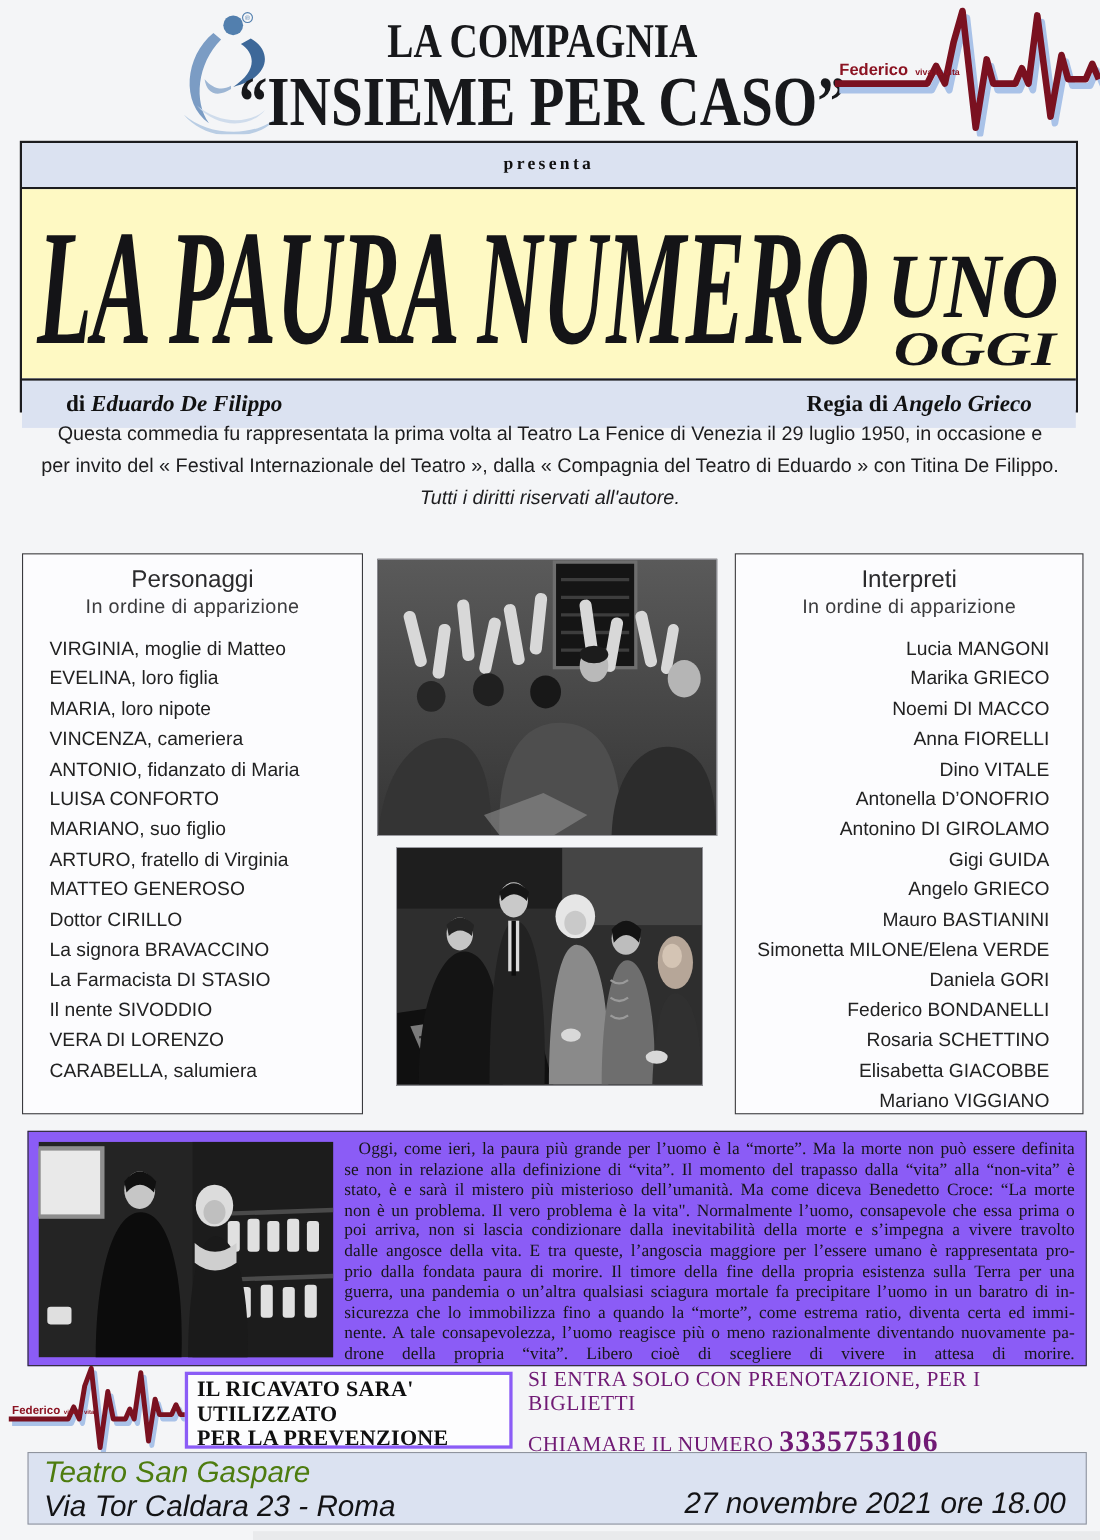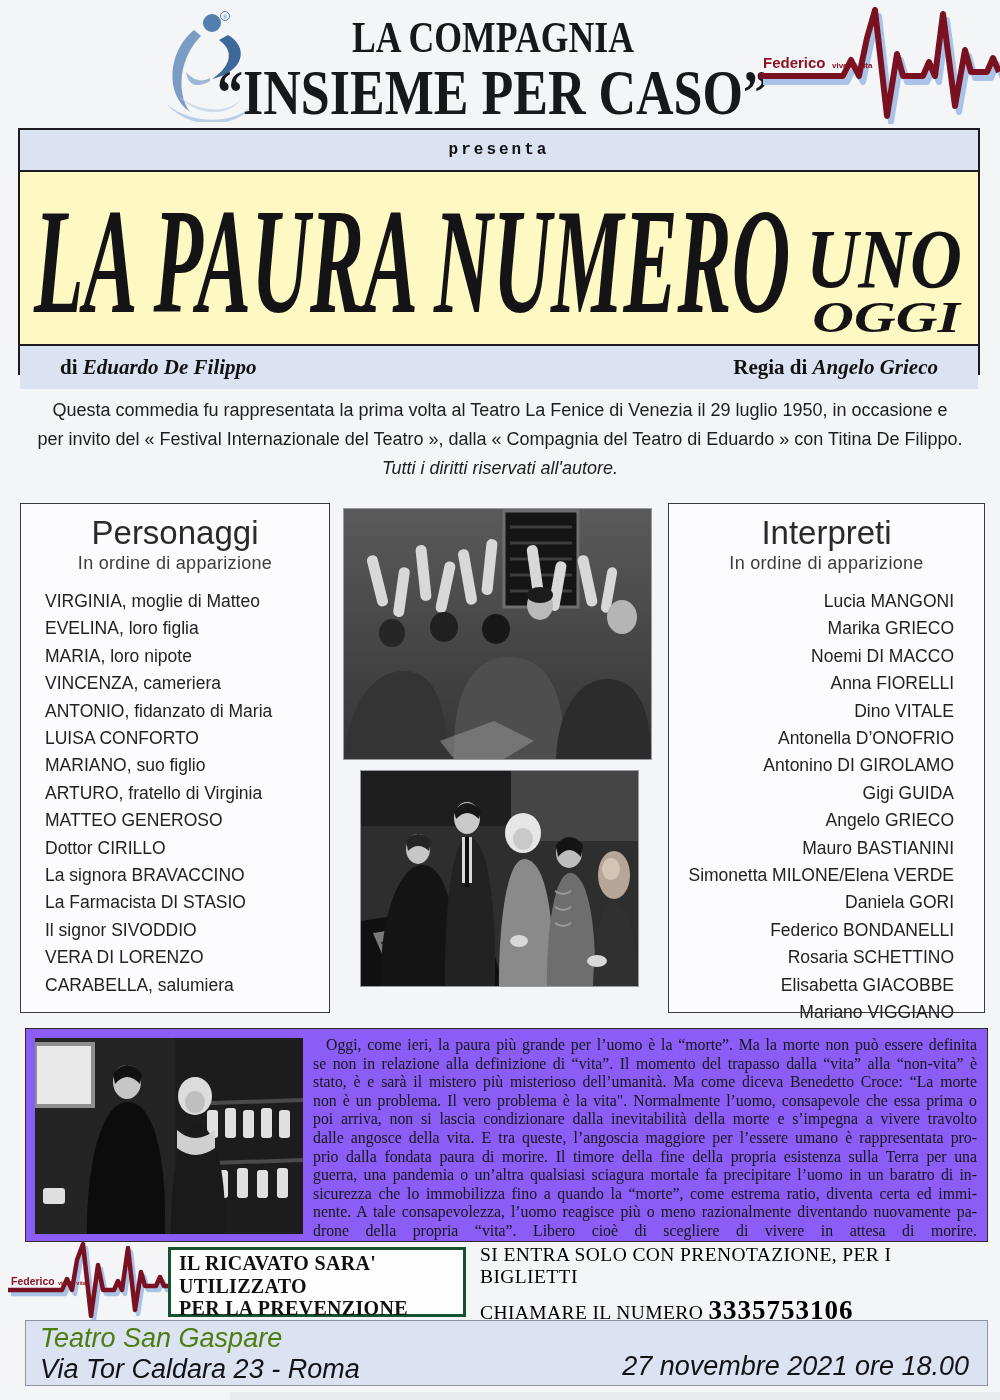--- a/index.html
+++ b/index.html
@@ -8,59 +8,59 @@
   
   .header-title-svg{position:absolute;left:213px;top:6px;width:560px;height:120px;}
   .header-title-svg text{font-family:"Liberation Serif",serif;font-weight:bold;fill:#17181b;}
   .logo-swirl{position:absolute;left:148px;top:8px;width:118px;height:114px;}
   .federico-ekg{position:absolute;}
   .federico-ekg text{font-family:"Liberation Sans",sans-serif;font-weight:bold;fill:#8b1322;}
 
   
   .title-box{position:absolute;left:18px;top:128px;width:962px;height:247px;border:2px solid #1c1c1f;background:#f8f9fc;box-sizing:border-box;}
   .presenta-band{height:40px;background:#dbe2f1;border-bottom:2px solid #1c1c1f;display:flex;align-items:center;justify-content:center;}
-  .presenta-band span{font-family:Liberation Mono, monospace;font-weight:bold;font-size:16px;letter-spacing:3px;color:#111;}
+  .presenta-band span{font-family:Liberation Serif, serif;font-weight:bold;font-size:16px;letter-spacing:3px;color:#111;}
   .title-main-area{height:172px;background:#fef9c3;}
   .title-svg{width:100%;height:100%;display:block;}
   .title-svg text{font-family:"Liberation Serif",serif;font-weight:bold;font-style:italic;fill:#141417;}
   .credits-band{height:43px;background:#dbe2f1;border-top:2px solid #1c1c1f;display:flex;align-items:center;justify-content:space-between;padding:0 40px;}
   .credit{font-family:"Liberation Serif",serif;font-weight:bold;font-size:21px;color:#111;}
   .credit .nm{font-style:italic;}
 
   
-  .intro{position:absolute;left:0;top:396px;width:1000px;}
+  .intro{position:absolute;left:0;top:380px;width:1000px;}
   .intro-line{text-align:center;font-size:18px;line-height:29px;color:#1d1d1f;}
   .intro-line:last-child{font-style:italic;}
 
   
   .cast-box{position:absolute;top:503px;height:510px;background:#fcfcfe;border:1px solid #3a3a3e;box-sizing:border-box;}
   .cast-box.left{left:20px;width:310px;}
   .cast-box.right{left:668px;width:317px;}
-  .cast-title{text-align:center;font-size:33px;color:#2a2a2c;margin-top:10px;}
+  .cast-title{text-align:center;font-size:22px;color:#2a2a2c;margin-top:10px;}
   .cast-sub{text-align:center;font-size:18px;color:#3c3c3e;margin-top:1px;letter-spacing:0.3px;}
   .cast-list{margin-top:14px;}
   .cast-item{font-size:17.5px;line-height:27.4px;color:#222;}
   .cast-box.left .cast-item{padding-left:24px;text-align:left;}
   .cast-box.right .cast-item{padding-right:30px;text-align:right;}
 
   
   .photo{position:absolute;border:1px solid #9a9aa0;background:#222;}
   svg{display:block;}
 
   
   .essay-box{position:absolute;left:25px;top:1028px;width:963px;height:214px;border:1px solid #2c2c2f;background:#8b5cf6;box-sizing:border-box;}
   .essay-photo{position:absolute;left:9px;top:9px;width:268px;height:196px;}
   .essay-text{position:absolute;left:287px;top:7px;width:664px;}
   .essay-line{font-family:"Liberation Serif",serif;font-size:15.8px;line-height:18.6px;color:#161617;text-align:justify;text-align-last:justify;}
   .essay-line:first-child{text-indent:13px;}
 
   
-  .ricavato-box{position:absolute;left:168px;top:1247px;width:298px;height:70px;border:3px solid #14532d;background:#fdfdfe;box-sizing:border-box;padding:2px 8px;}
+  .ricavato-box{position:absolute;left:168px;top:1247px;width:298px;height:70px;border:3px solid #8b5cf6;background:#fdfdfe;box-sizing:border-box;padding:2px 8px;}
   .ricavato-line{font-family:"Liberation Serif",serif;font-weight:bold;font-size:20px;line-height:22.5px;color:#101010;letter-spacing:0.3px;}
-  .booking{position:absolute;left:480px;top:1244px;width:510px;font-family:"Liberation Serif",serif;color:#000000;}
+  .booking{position:absolute;left:480px;top:1244px;width:510px;font-family:"Liberation Serif",serif;color:#701a75;}
   .booking-l1{font-size:19.5px;letter-spacing:0.4px;}
   .booking-l2{font-size:19.5px;margin-top:7px;letter-spacing:0.4px;}
   .booking-phone{font-size:27px;font-weight:bold;letter-spacing:1px;}
   .booking-l3{font-size:19.5px;margin-top:4px;letter-spacing:1px;padding-left:8px;}
   .venue-bar{position:absolute;left:25px;top:1320px;width:963px;height:66px;background:#dbe2f1;border:1px solid #8f949e;box-sizing:border-box;}
   .venue-name{position:absolute;left:14px;top:2px;font-style:italic;font-size:27px;color:#4d7c0f;}
   .venue-addr{position:absolute;left:14px;top:33px;font-style:italic;font-size:27px;color:#131315;}
   .venue-date{position:absolute;right:18px;bottom:3px;font-style:italic;font-size:27px;color:#131315;}
   .scan-strip{position:absolute;left:230px;top:1392px;width:770px;height:8px;background:#e9eaec;}
 </style>
@@ -124,21 +124,21 @@
         <div class="cast-item">MARIA, loro nipote</div>
         <div class="cast-item">VINCENZA, cameriera</div>
         <div class="cast-item">ANTONIO, fidanzato di Maria</div>
         <div class="cast-item">LUISA CONFORTO</div>
         <div class="cast-item">MARIANO, suo figlio</div>
         <div class="cast-item">ARTURO, fratello di Virginia</div>
         <div class="cast-item">MATTEO GENEROSO</div>
         <div class="cast-item">Dottor CIRILLO</div>
         <div class="cast-item">La signora BRAVACCINO</div>
         <div class="cast-item">La Farmacista DI STASIO</div>
-        <div class="cast-item">Il signor SIVODDIO</div>
+        <div class="cast-item">Il nente SIVODDIO</div>
         <div class="cast-item">VERA DI LORENZO</div>
         <div class="cast-item">CARABELLA, salumiera</div>
       </div>
   </div>
 
   <div class="photo" style="left:343px;top:508px;width:307px;height:250px;">
     <svg viewBox="0 0 307 250" width="307" height="250">
       <defs>
         <linearGradient id="g1" x1="0" y1="0" x2="0" y2="1">
           <stop offset="0" stop-color="#5a5a5a"></stop>

